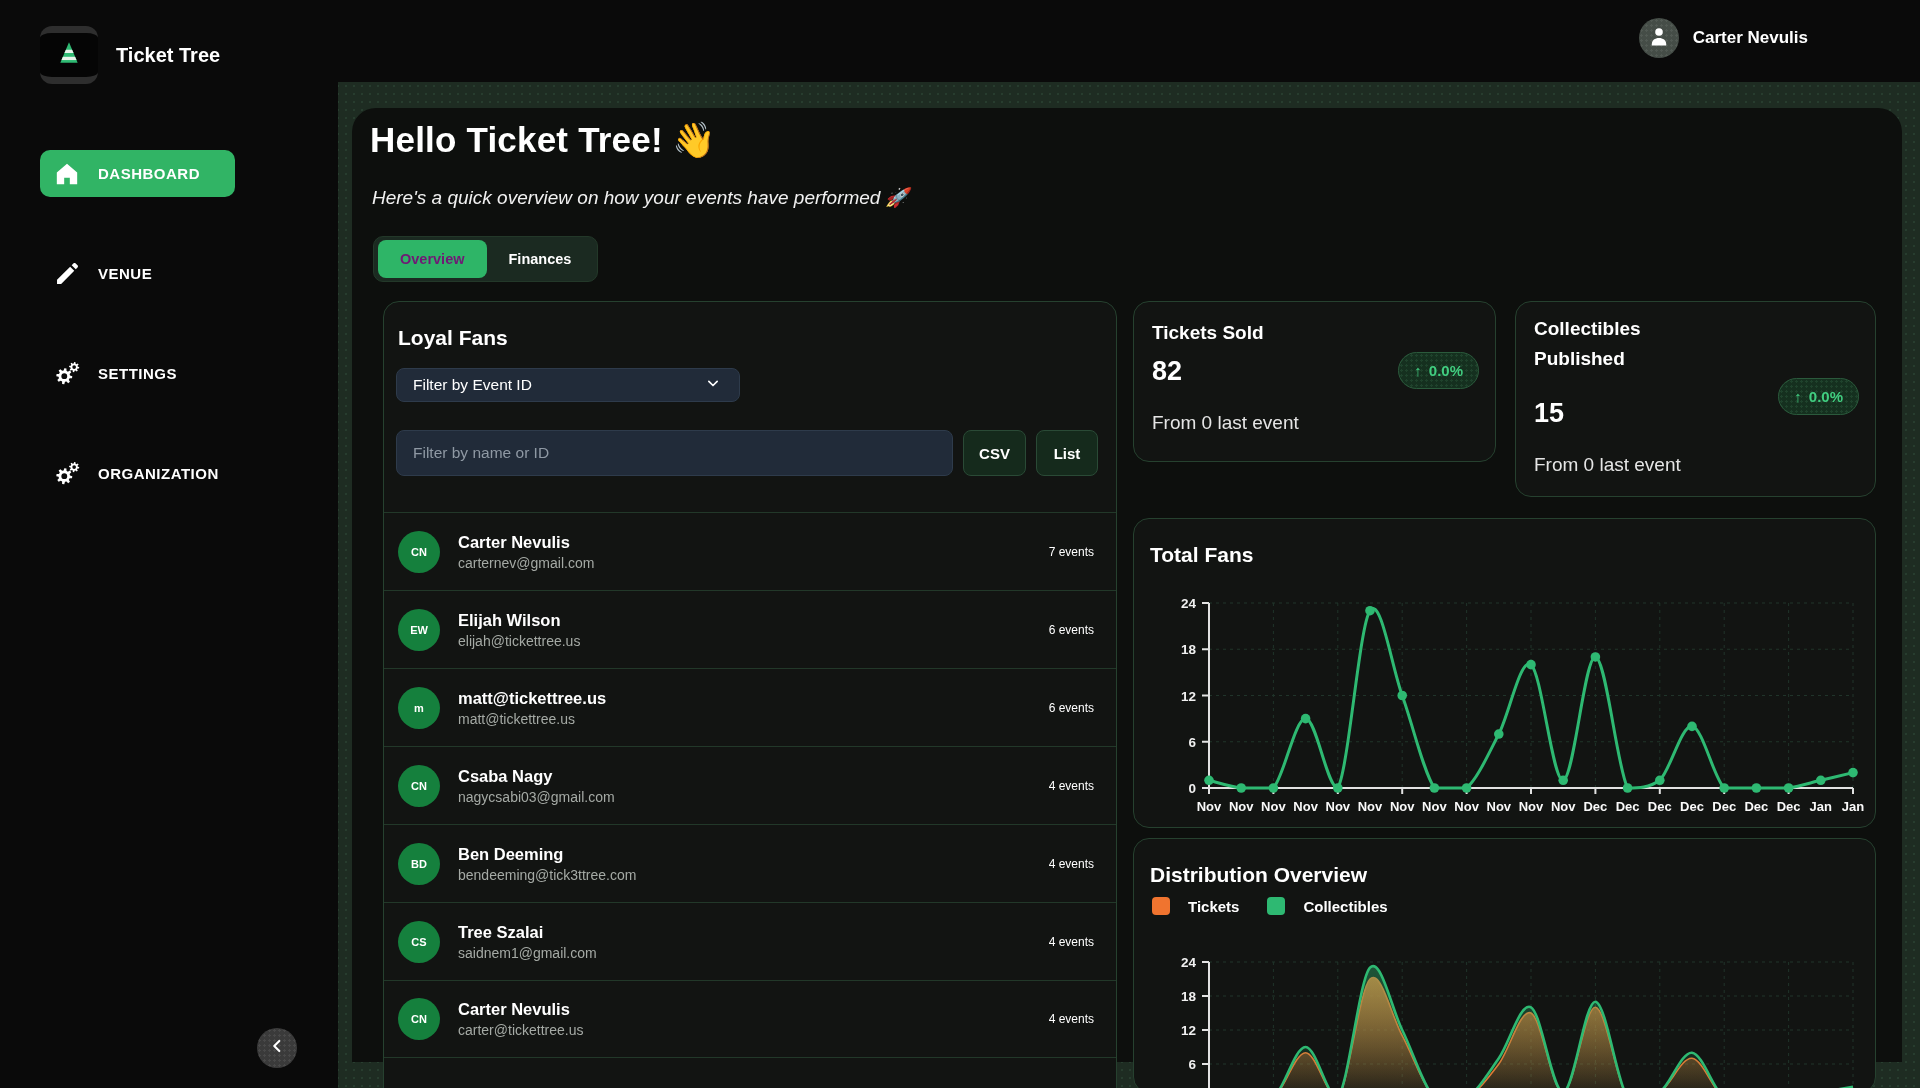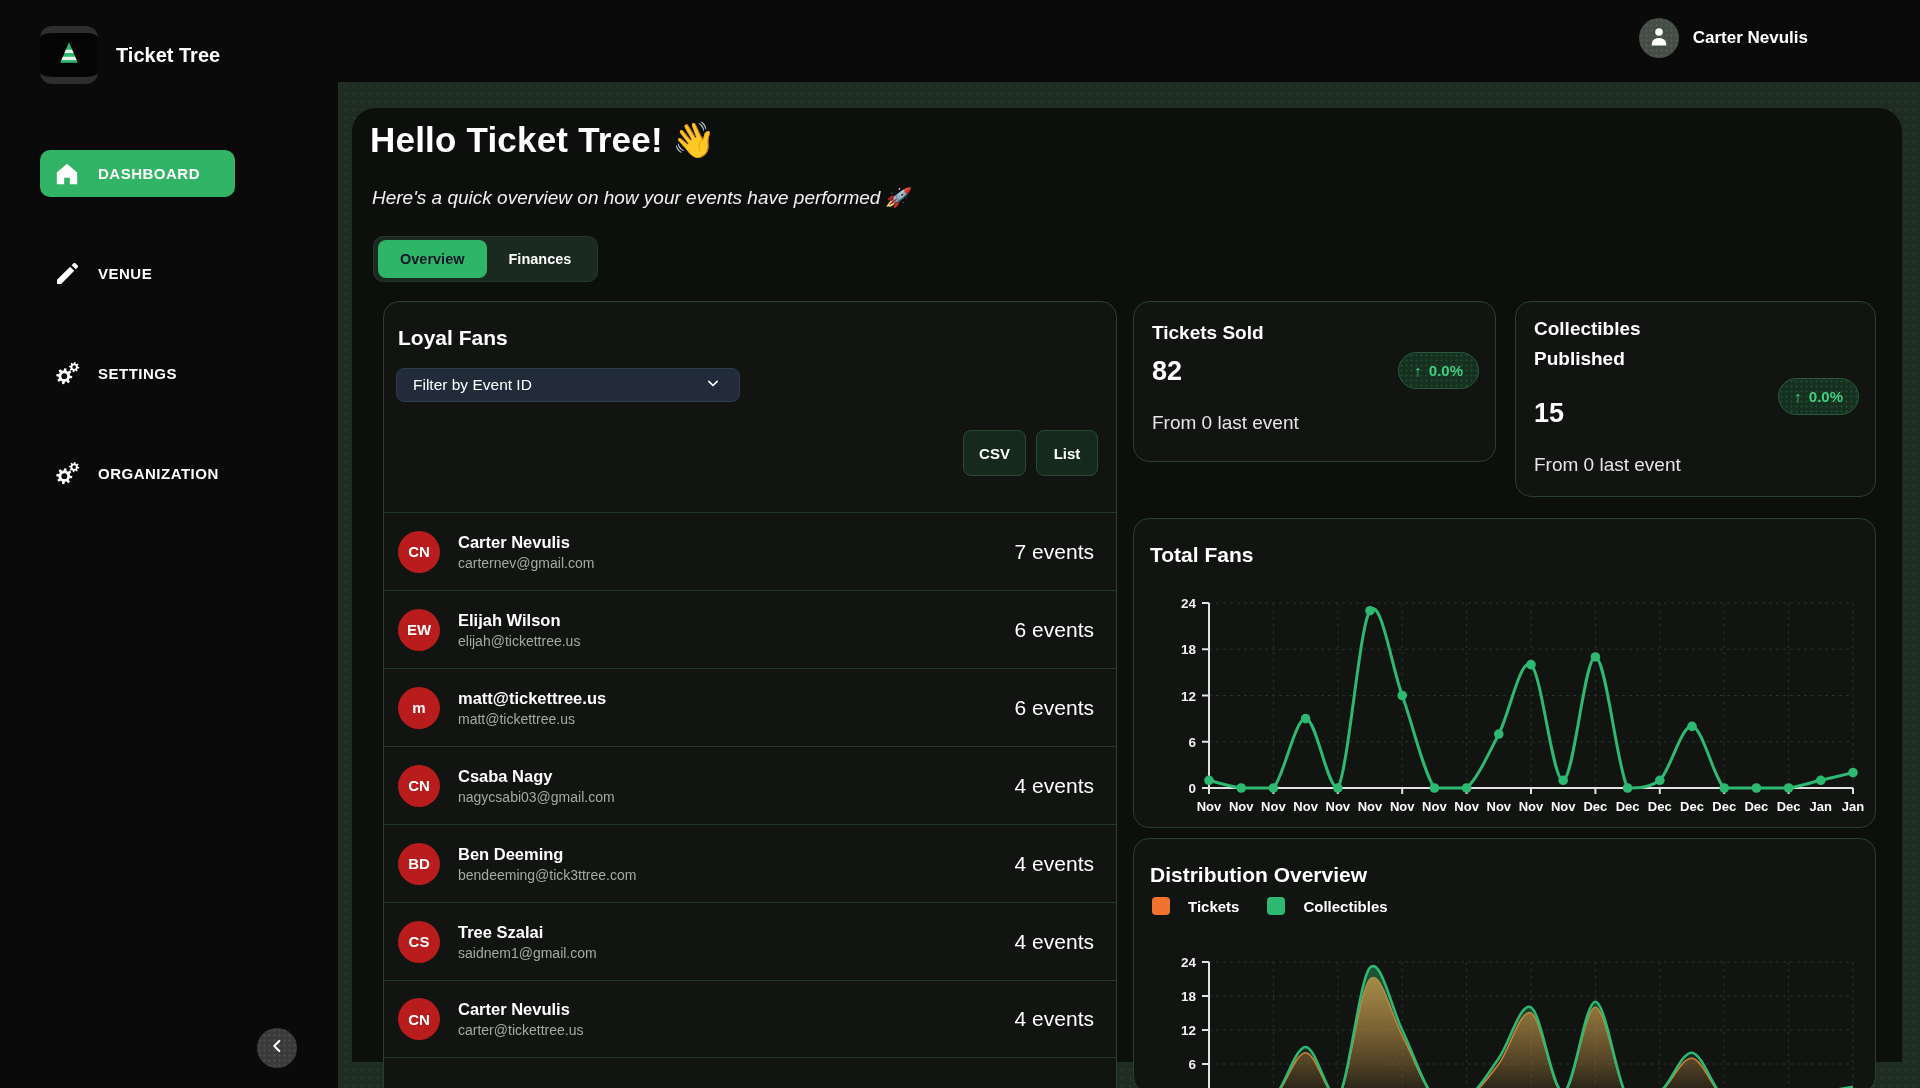--- a/index.html
+++ b/index.html
@@ -39,21 +39,21 @@
   .main-panel { position:absolute; left:34px; top:26px; width:1550px; height:954px;
     background:#0d0f0d; border-radius:24px 24px 0 0; }
 
   .page-title { position:absolute; left:18px; top:12px; font-size:35px; font-weight:800; letter-spacing:.2px; }
   .page-subtitle { position:absolute; left:20px; top:78px; font-size:19px; font-style:italic; color:#f1f1f1; }
 
   .tabs { position:absolute; left:21px; top:128px; height:46px; display:flex; align-items:center;
     background:#1b2a21; border:1px solid #233829; border-radius:10px; padding:4px; }
   .tab { padding:0 22px; height:38px; display:flex; align-items:center; font-size:14.5px; font-weight:700;
     color:#fff; border-radius:8px; cursor:pointer; }
-  .tab.active { background:#2eb567; color:#0f172a; }
+  .tab.active { background:#2eb567; color:#701a75; }
 
   .card { position:absolute; background:#121412; border:1px solid #26412f; border-radius:16px; overflow:hidden; }
   .card-loyal   { left:31px;  top:193px; width:734px; height:820px; }
   .card-tickets { left:781px; top:193px; width:363px; height:161px; }
   .card-collect { left:1163px;top:193px; width:361px; height:196px; }
   .card-fans    { left:781px; top:410px; width:743px; height:310px; }
   .card-dist    { left:781px; top:730px; width:743px; height:255px; }
 
   .card-title { position:absolute; left:16px; top:24px; font-size:21px; font-weight:800; }
 
@@ -69,26 +69,26 @@
   .search-input::placeholder { color:#8f99a4; }
   .btn { position:absolute; top:128px; height:46px; background:#152a1c; border:1px solid #2a4a36;
     border-radius:8px; color:#fff; font-size:15px; font-weight:700; cursor:pointer;
     font-family:"Liberation Sans", sans-serif; }
   .btn-csv { left:579px; width:63px; }
   .btn-list { left:652px; width:62px; }
 
   .fan-list { position:absolute; left:0; right:0; top:210px; }
   .fan-row { height:78px; display:flex; align-items:center; padding-left:14px; border-top:1px solid #223829; cursor:pointer; }
   .fan-row:last-child { border-bottom:1px solid #223829; }
-  .fan-avatar { width:42px; height:42px; border-radius:50%; background:#b91c1c; color:#fff;
-    display:flex; align-items:center; justify-content:center; font-size:15px; font-weight:700; flex:0 0 42px; }
+  .fan-avatar { width:42px; height:42px; border-radius:50%; background:#15803d; color:#fff;
+    display:flex; align-items:center; justify-content:center; font-size:11px; font-weight:700; flex:0 0 42px; }
   .fan-info { margin-left:18px; }
   .fan-name { font-size:16.5px; font-weight:700; }
   .fan-email { font-size:14px; color:#a5aaa5; margin-top:3px; }
-  .fan-events { margin-left:auto; margin-right:22px; font-size:21px; font-weight:500; }
+  .fan-events { margin-left:auto; margin-right:22px; font-size:12px; font-weight:500; }
 
   
   .stat-title { position:absolute; left:18px; font-size:19px; font-weight:600; line-height:30px; }
   .stat-value { position:absolute; left:18px; font-size:27px; font-weight:800; }
   .stat-sub   { position:absolute; left:18px; font-size:19px; color:#e5e5e5; }
   .badge { position:absolute; right:16px; display:flex; align-items:center; gap:7px;
     padding:9px 15px; border-radius:999px; background:#15301f; border:1px solid #2b5a3c;
     background-image:radial-gradient(rgba(120,230,160,.10) 1px, transparent 1.2px); background-size:5px 5px;
     color:#41ce80; font-size:15px; font-weight:700; }
 
@@ -126,20 +126,21 @@
     <div class="card card-loyal">
       <div class="card-title" style="left:14px">Loyal Fans</div>
 
       <div class="select sel-1">
         <span>Filter by Event ID</span>
         <span class="chev js-icon"><svg viewBox="0 0 24 24" width="20" height="20">
               <polyline points="7,10 12,15 17,10" fill="none" stroke="#fff" stroke-width="2" stroke-linecap="round" stroke-linejoin="round"></polyline>
             </svg></span>
       </div>
 
+      <input class="search-input" type="text" placeholder="Filter by name or ID" style="">
       <button class="btn btn-csv">CSV</button>
       <button class="btn btn-list">List</button>
 
       <div class="fan-list" id="fanList">
           <div class="fan-row">
             <div class="fan-avatar">CN</div>
     <div class="fan-info">
       <div class="fan-name">Carter Nevulis</div>
       <div class="fan-email">carternev@gmail.com</div>
     </div>

